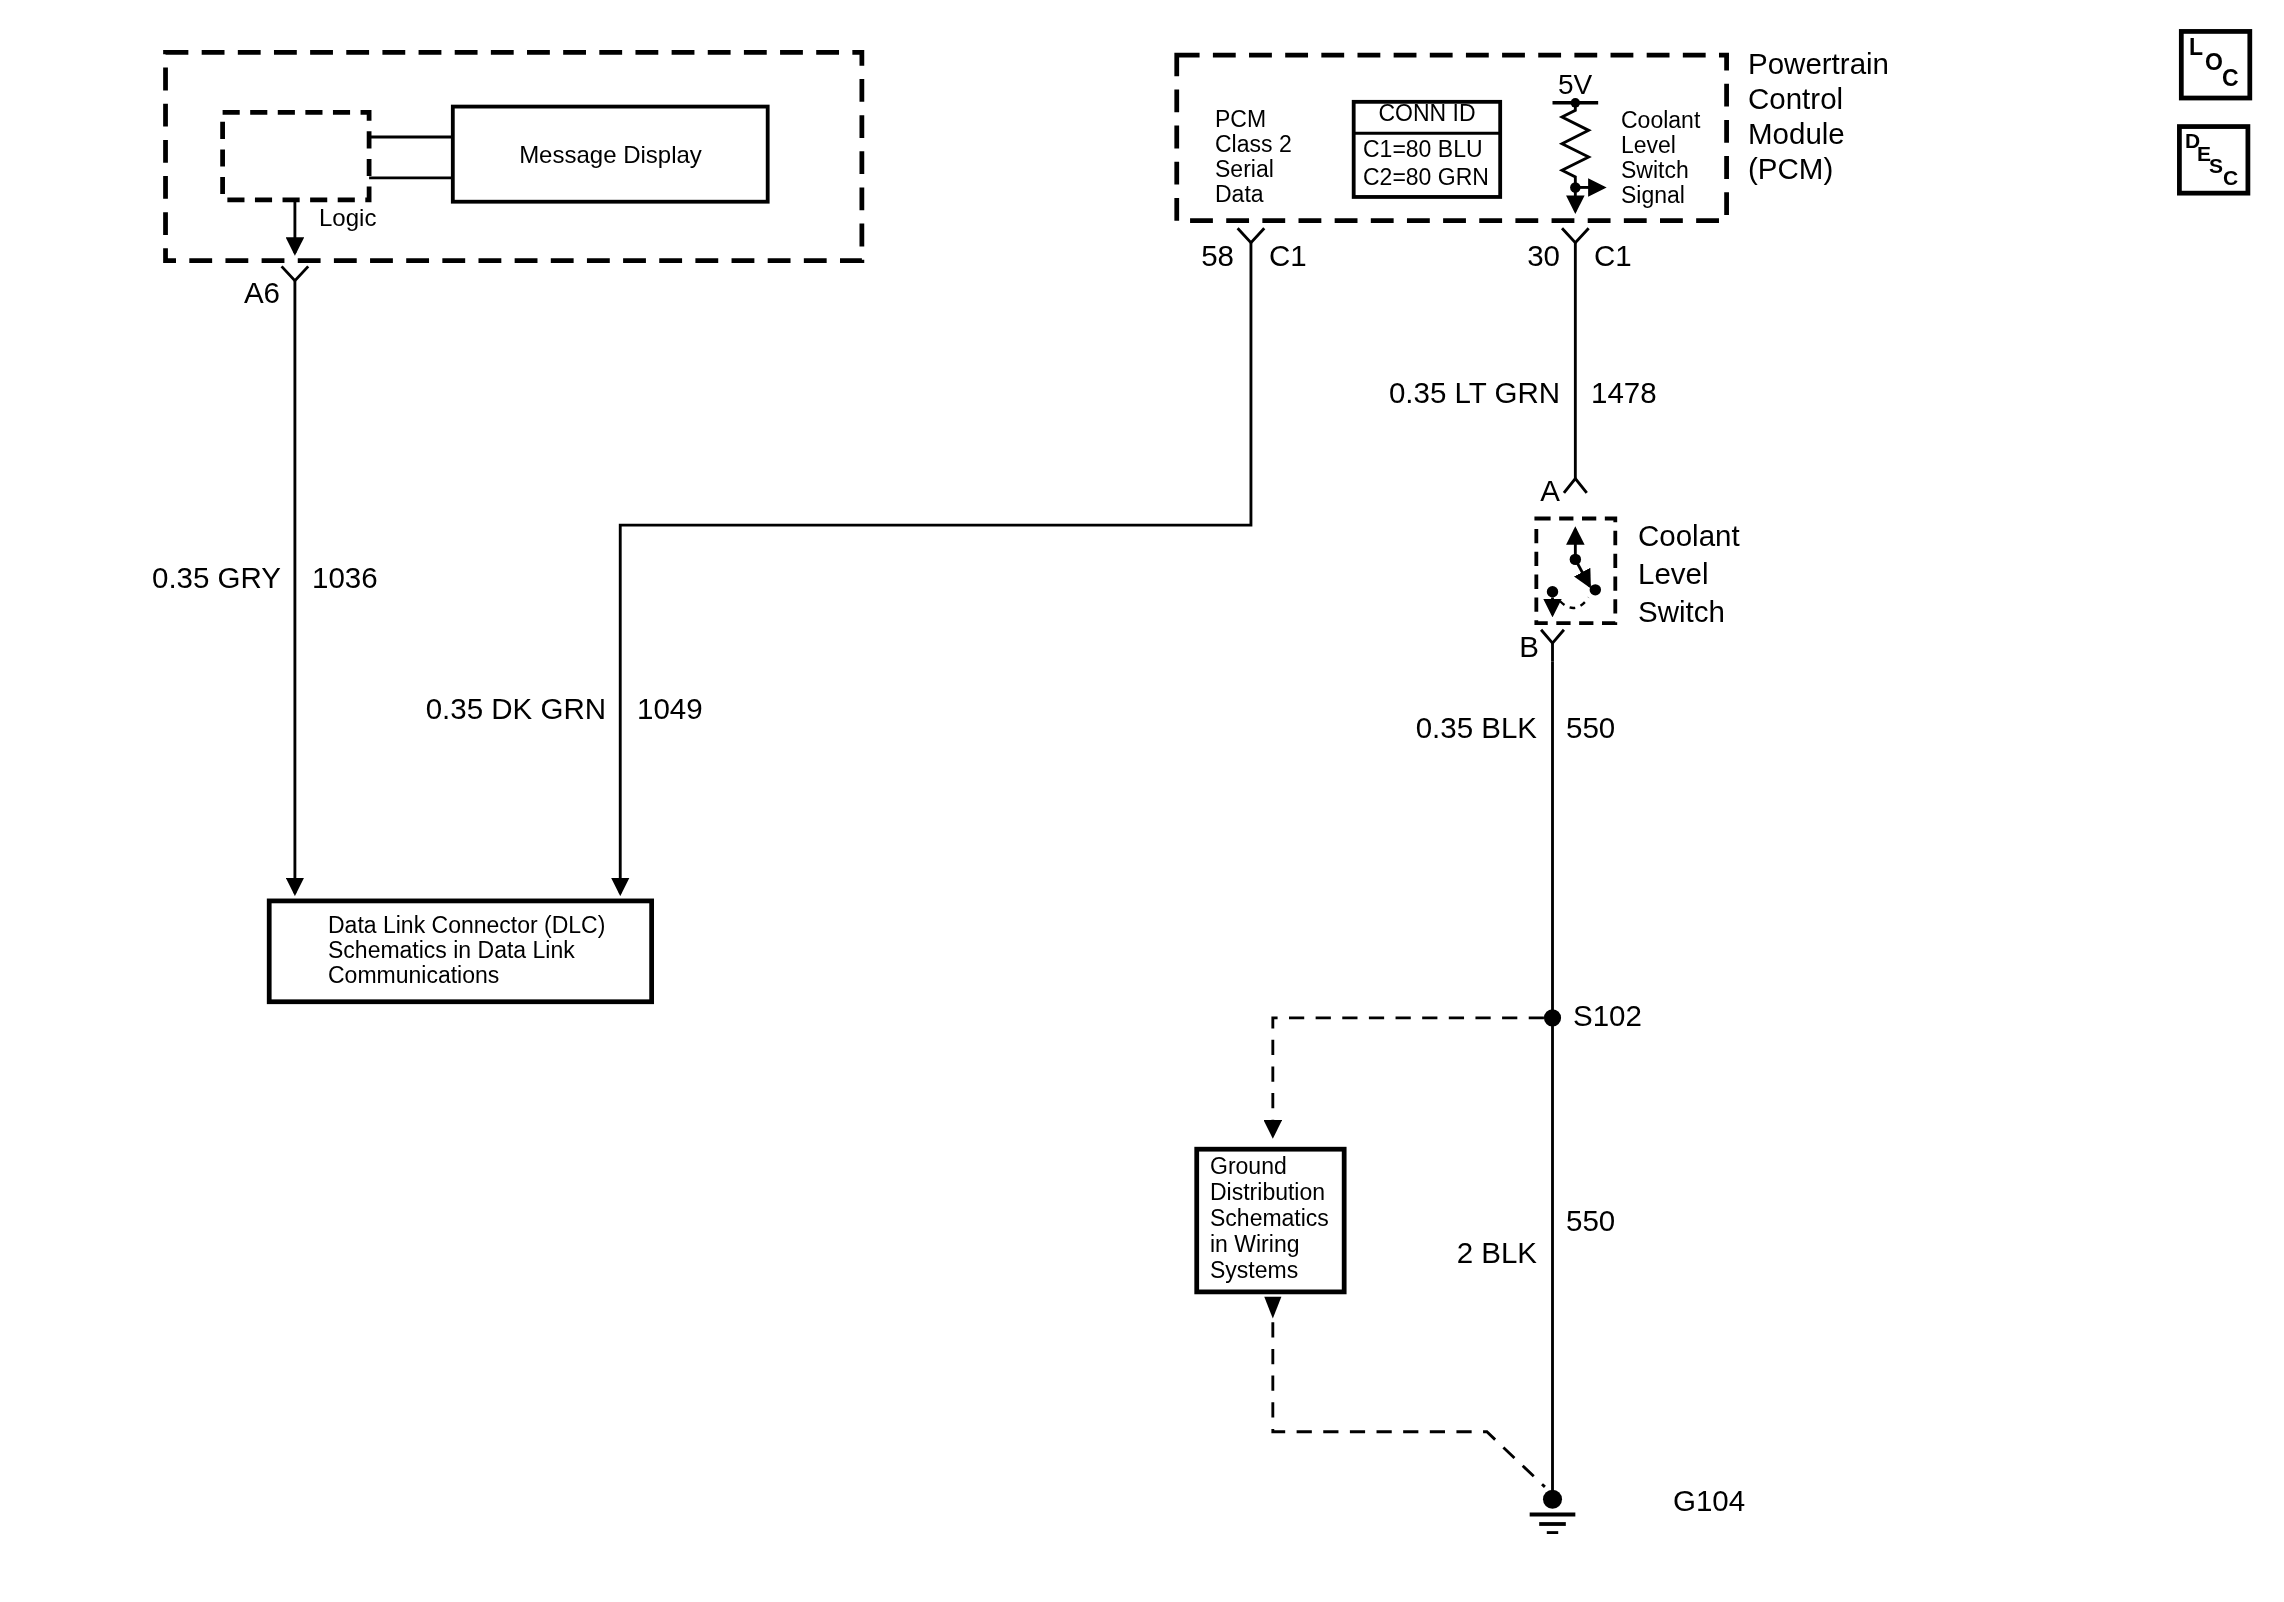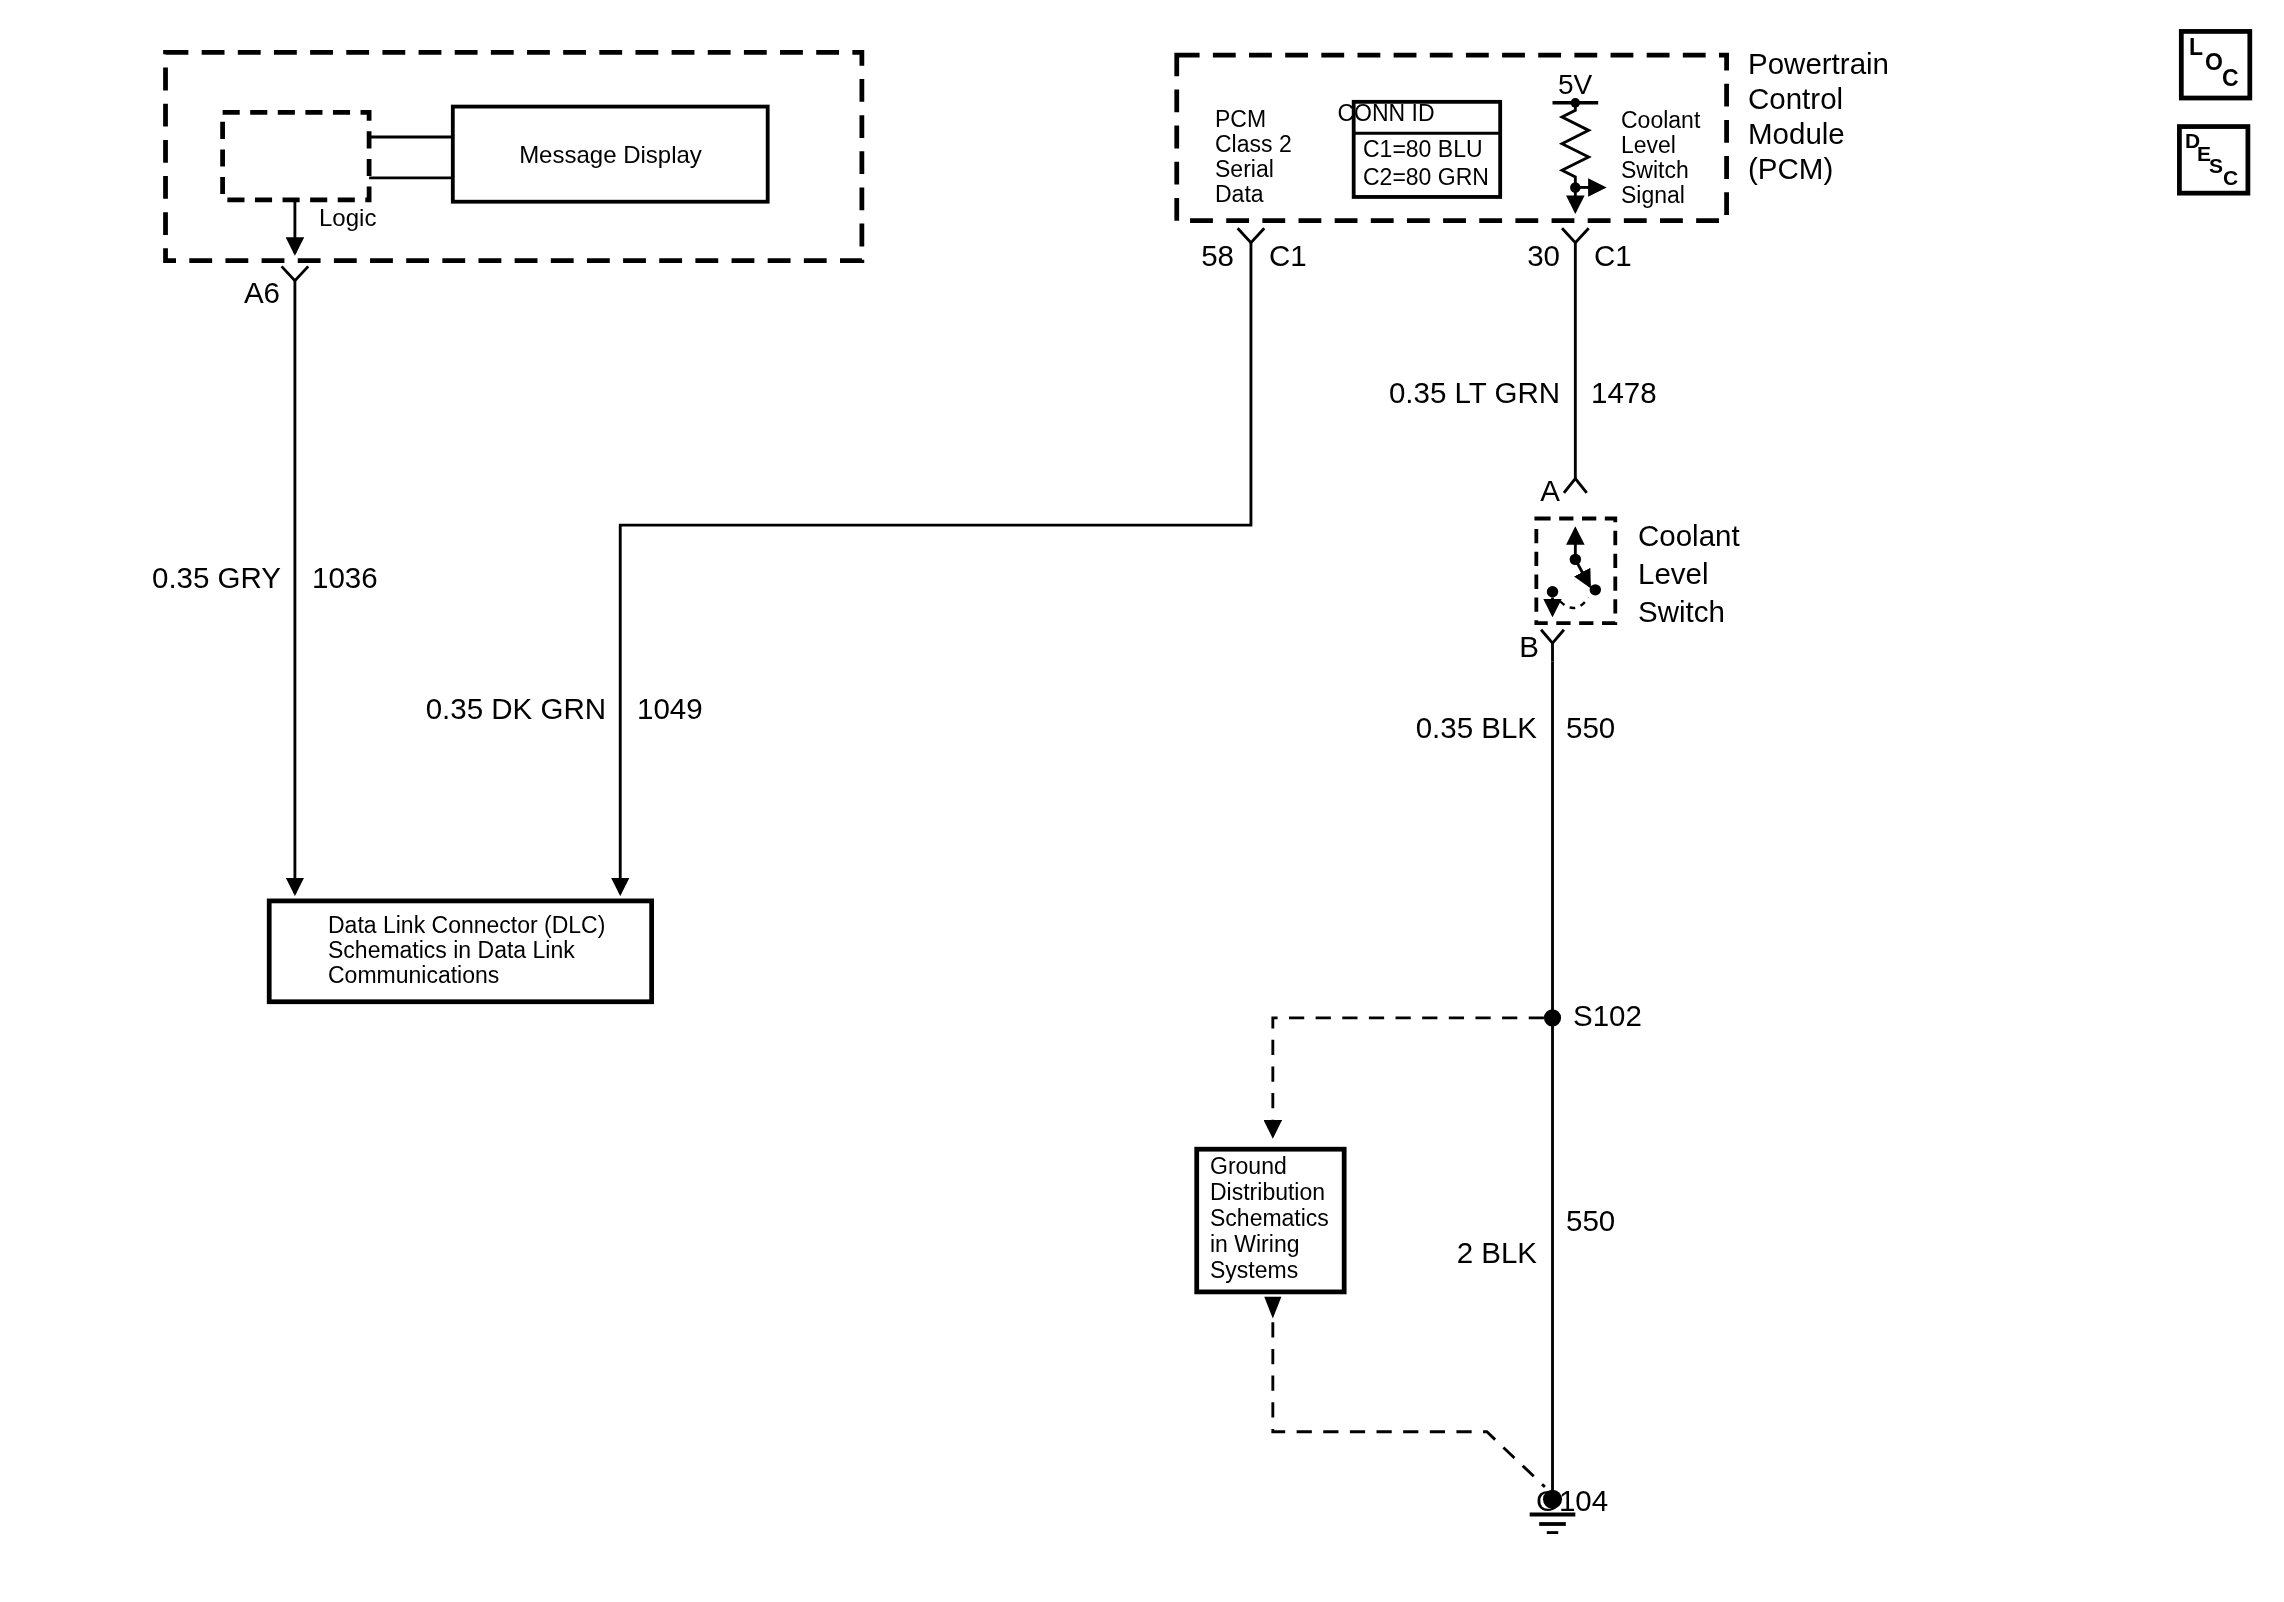--- a/index.html
+++ b/index.html
@@ -140,21 +140,21 @@
   <div class="lbl r" style="left:219px;top:276px;width:61px;">A6</div>
 
   <div class="lbl" style="left:1748px;top:46px;line-height:35px;">Powertrain
 Control
 Module
 (PCM)</div>
   <div class="lbl sm" style="left:1215px;top:107px;">PCM
 Class 2
 Serial
 Data</div>
-  <div class="lbl sm ctr" style="left:1313px;top:104px;width:146px;height:18px;white-space:normal;text-align:right;">CONN ID</div>
+  <div class="lbl sm ctr" style="left:1354px;top:104px;width:146px;height:18px;white-space:normal;text-align:right;">CONN ID</div>
   <div class="lbl sm" style="left:1363px;top:137px;">C1=80 BLU</div>
   <div class="lbl sm" style="left:1363px;top:165px;">C2=80 GRN</div>
   <div class="lbl ctr" style="left:1552px;top:72px;width:46px;height:25px;font-size:28px;white-space:normal;">5V</div>
   <div class="lbl sm" style="left:1621px;top:108px;">Coolant
 Level
 Switch
 Signal</div>
 
   <div class="lbl r" style="left:1179px;top:239px;width:55px;">58</div>
   <div class="lbl" style="left:1269px;top:239px;">C1</div>
@@ -185,21 +185,21 @@
   <div class="lbl sm" style="left:1210px;top:1153px;line-height:26px;">Ground
 Distribution
 Schematics
 in Wiring
 Systems</div>
   <div class="lbl sm" style="left:328px;top:913px;">Data Link Connector (DLC)
 Schematics in Data Link
 Communications</div>
 
   <div class="lbl" style="left:1573px;top:999px;">S102</div>
-  <div class="lbl" style="left:1536px;top:1484px;">G104</div>
+  <div class="lbl" style="left:1673px;top:1484px;">G104</div>
 
   <span class="cornerletter" style="left:2189px;top:36px;">L</span>
   <span class="cornerletter" style="left:2205px;top:51px;">O</span>
   <span class="cornerletter" style="left:2222px;top:67px;">C</span>
 
   <span class="cornerletter" style="left:2185px;top:129px;font-size:21px;">D</span>
   <span class="cornerletter" style="left:2197px;top:142px;font-size:21px;">E</span>
   <span class="cornerletter" style="left:2209px;top:154px;font-size:21px;">S</span>
   <span class="cornerletter" style="left:2223px;top:166px;font-size:21px;">C</span>
 

